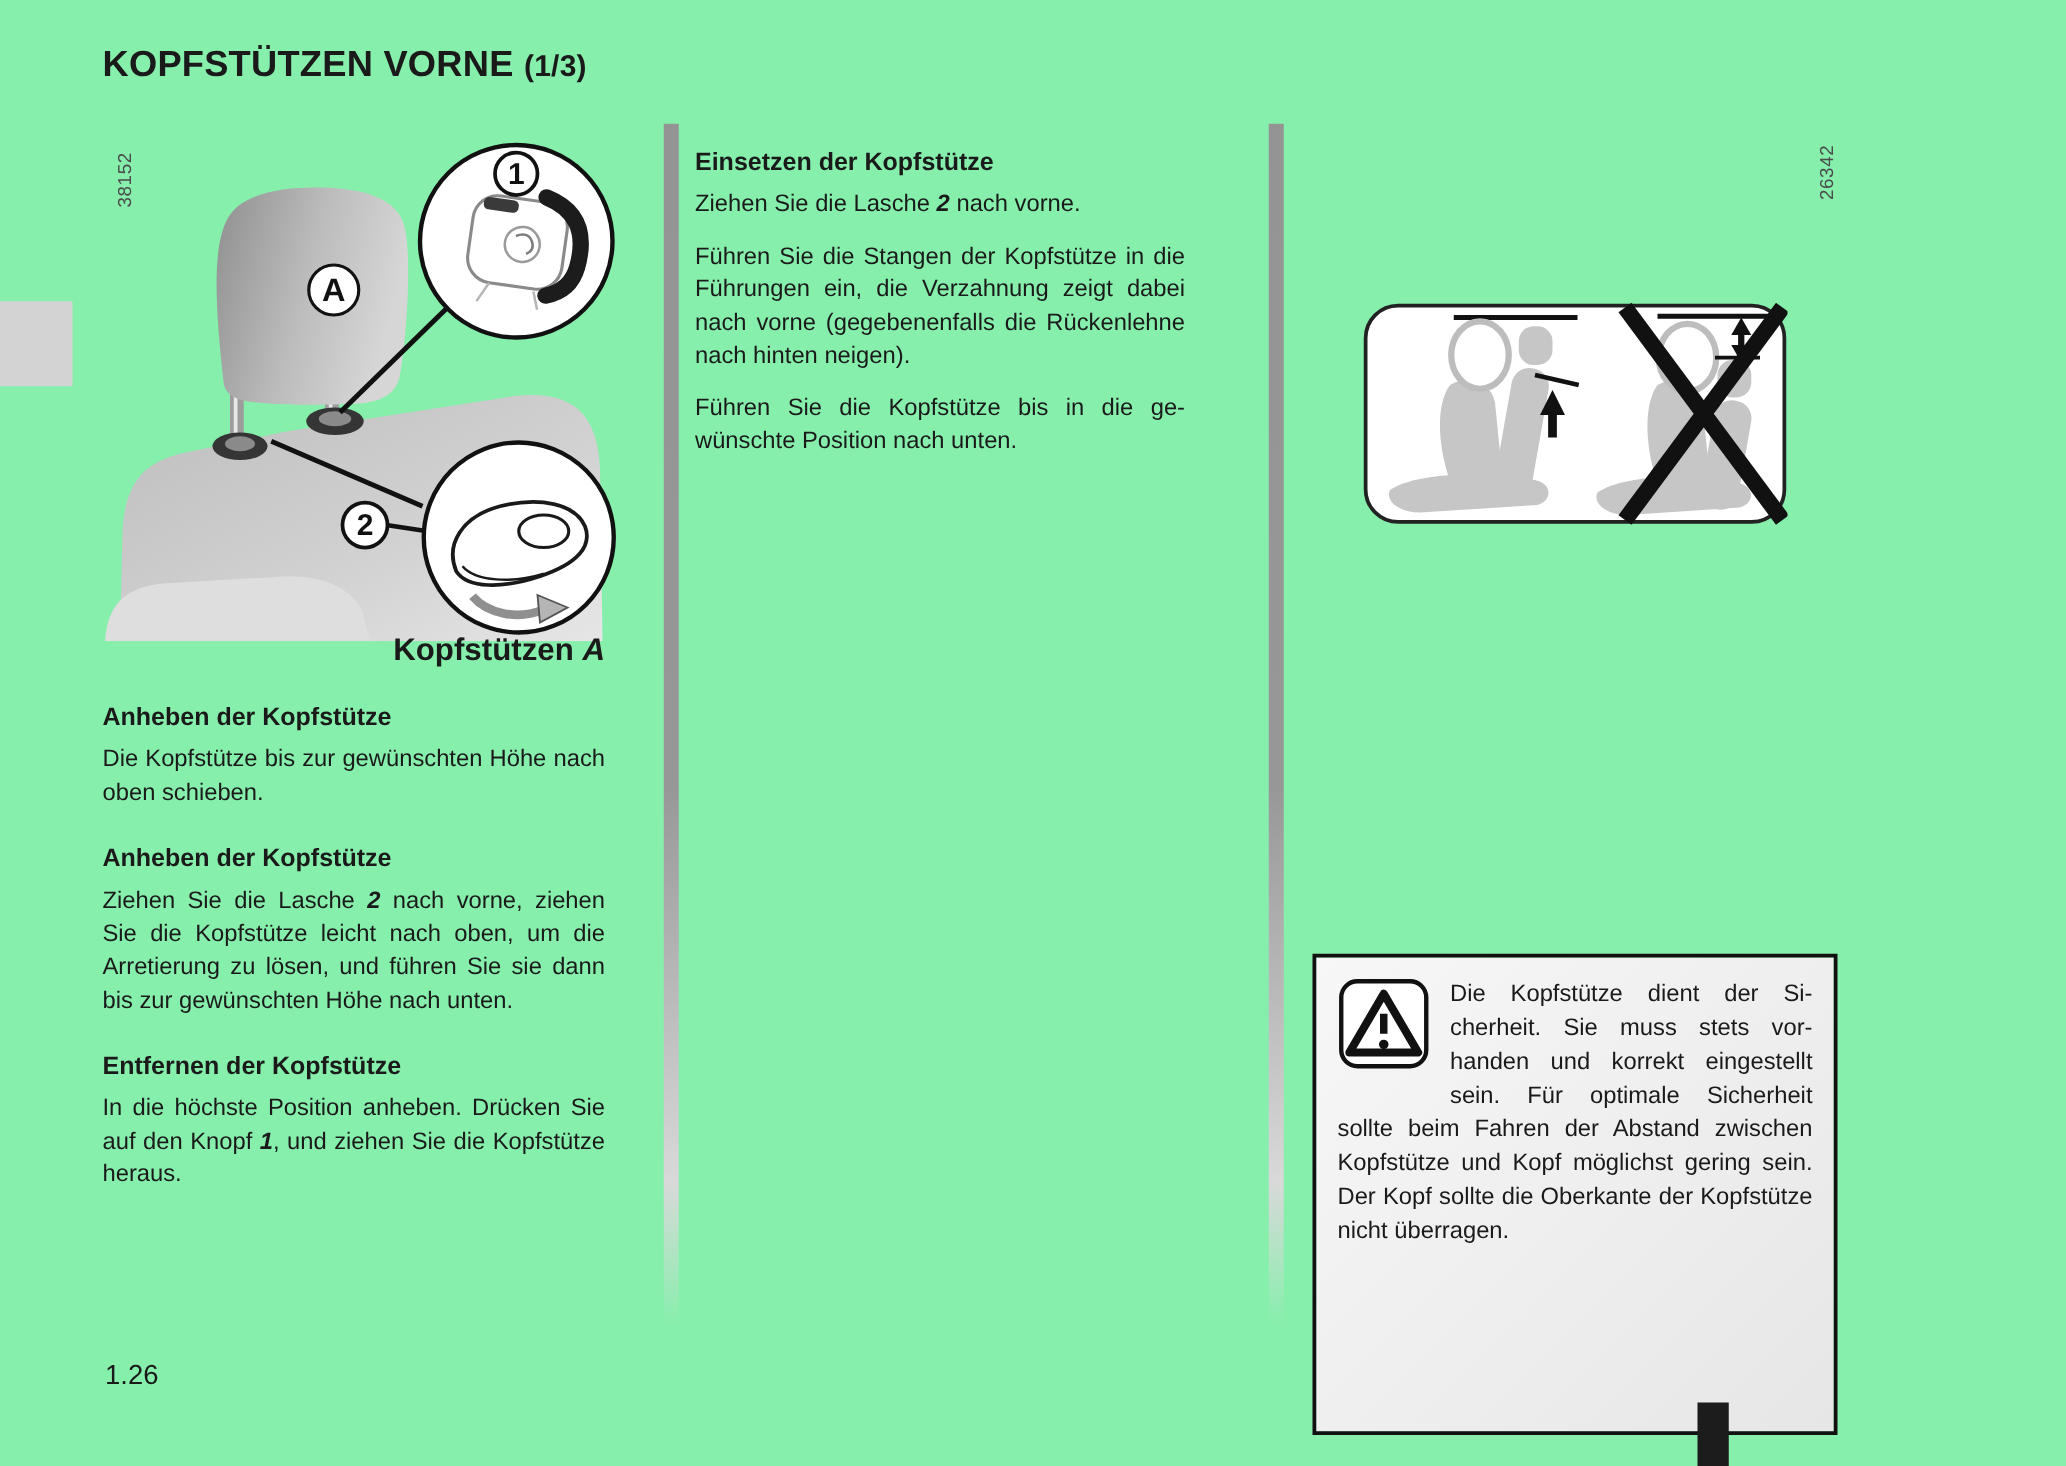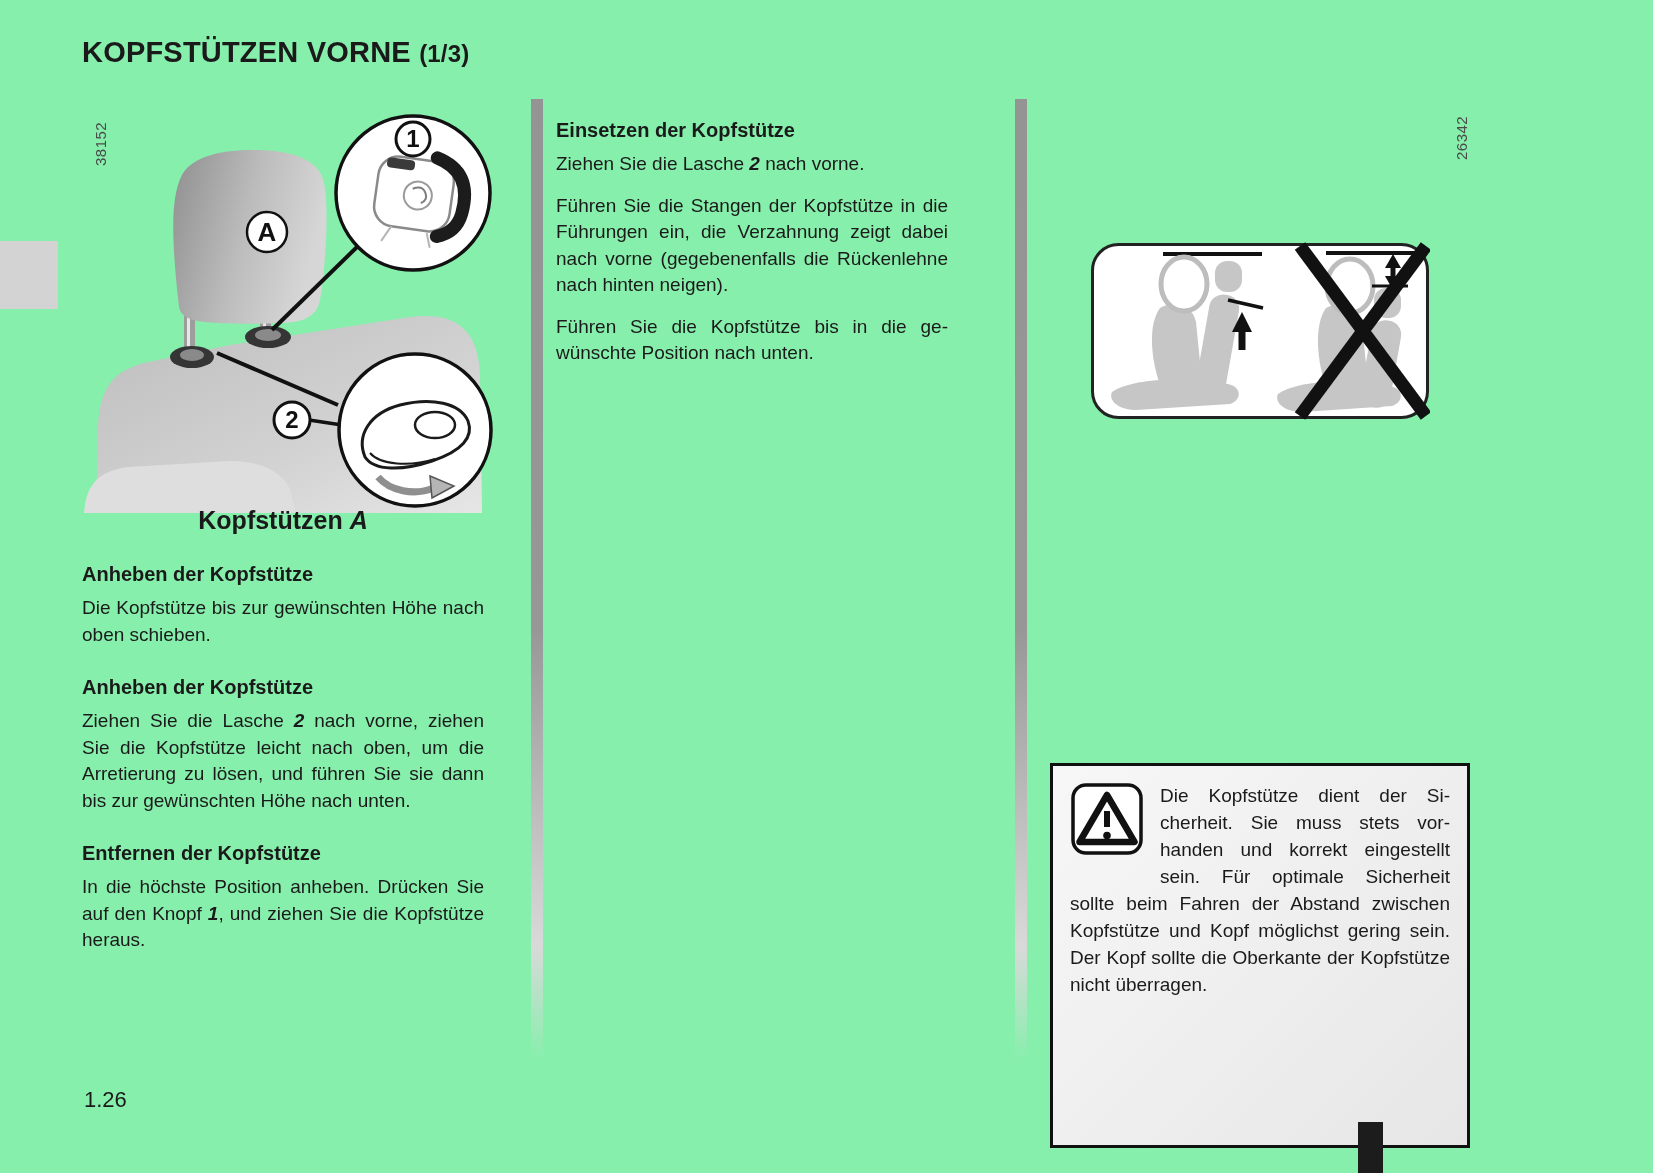--- a/index.html
+++ b/index.html
@@ -13,21 +13,21 @@
   .vlabel{
     position:absolute;font-size:15px;color:#4a4a4a;letter-spacing:.5px;
     transform:rotate(-90deg);transform-origin:left top;white-space:nowrap;
   }
   .sep{position:absolute;top:99px;width:12px;height:962px;
     background:linear-gradient(to bottom,#949494 0%,#979797 55%,#d9d9d9 88%,rgba(233,233,233,0) 100%);}
   .sep1{left:531px;}
   .sep2{left:1015px;}
 
   .colblock{position:absolute;text-align:justify;}
-  .colblock h2{font-size:25px;font-weight:bold;margin:0;line-height:30px;text-align:center;}
+  .colblock h2{font-size:25px;font-weight:bold;margin:0;line-height:30px;text-align:right;}
   .colblock h3{font-size:20px;font-weight:bold;margin:27px 0 9px 0;line-height:24px;text-align:left;}
   .colblock h3.first{margin-top:0;}
   .colblock p{font-size:19px;line-height:26.5px;margin:0 0 15px 0;hyphens:manual;-webkit-hyphens:manual;}
   .ref{font-weight:bold;font-style:italic;}
   .left-text{left:82px;top:505px;width:402px;}
   .mid-text{left:556px;top:82px;width:392px;margin-top:36px;}
 
   .fig1{position:absolute;left:80px;top:95px;width:420px;height:418px;}
   .fig2{position:absolute;left:1090px;top:242px;width:340px;height:178px;}
 

